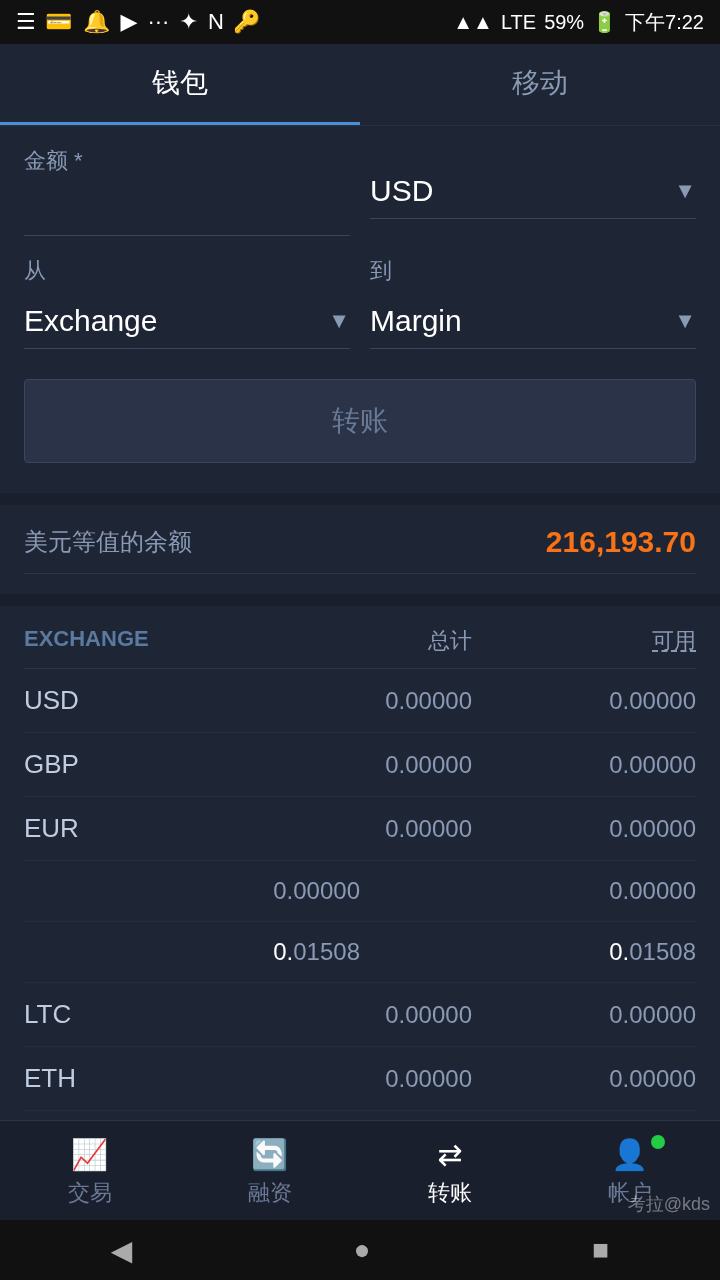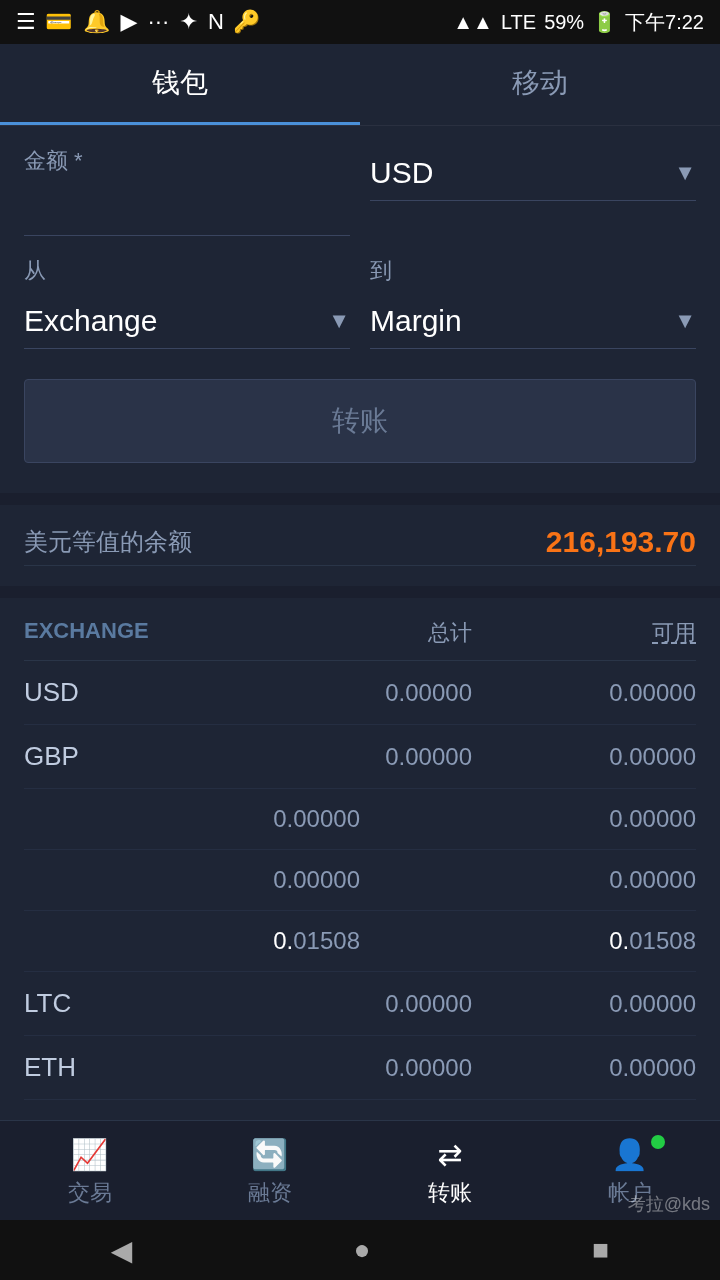--- a/index.html
+++ b/index.html
@@ -52,21 +52,21 @@
     .transfer-form {
       background: #1e2535;
       padding: 20px 24px 30px;
       margin-bottom: 12px;
     }
 
     .form-row {
       display: flex;
       gap: 20px;
       margin-bottom: 20px;
-      align-items: flex-start;
+      align-items: center;
     }
 
     .form-group {
       flex: 1;
     }
 
     .form-label {
       font-size: 22px;
       color: #8a9ab5;
       margin-bottom: 8px;
@@ -119,21 +119,21 @@
     
     .balance-section {
       background: #1e2535;
       padding: 20px 24px;
     }
 
     .balance-header {
       display: flex;
       justify-content: space-between;
       align-items: center;
-      padding-bottom: 6px;
+      padding-bottom: 14px;
       border-bottom: 1px solid #2a3548;
     }
 
     .balance-label {
       font-size: 24px;
       color: #8a9ab5;
     }
 
     .balance-value {
       font-size: 30px;
@@ -366,20 +366,21 @@
         <span class="currency-name">USD</span>
         <span class="currency-total"><span style="color:#8a9ab5">0.</span><span style="color:#8a9ab5">00000</span></span>
         <span class="currency-avail"><span style="color:#8a9ab5">0.</span><span style="color:#8a9ab5">00000</span></span>
       </div>
       <div class="table-row">
         <span class="currency-name">GBP</span>
         <span class="currency-total"><span style="color:#8a9ab5">0.</span><span style="color:#8a9ab5">00000</span></span>
         <span class="currency-avail"><span style="color:#8a9ab5">0.</span><span style="color:#8a9ab5">00000</span></span>
       </div>
       <div class="table-row">
+        <span class="currency-name">EUR</span>
         <span class="currency-total"><span style="color:#8a9ab5">0.</span><span style="color:#8a9ab5">00000</span></span>
         <span class="currency-avail"><span style="color:#8a9ab5">0.</span><span style="color:#8a9ab5">00000</span></span>
       </div>
       <div class="table-row">
         <span class="currency-total"><span style="color:#8a9ab5">0.</span><span style="color:#8a9ab5">00000</span></span>
         <span class="currency-avail"><span style="color:#8a9ab5">0.</span><span style="color:#8a9ab5">00000</span></span>
       </div>
       <div class="table-row">
         <span class="currency-total"><span style="color:#fff">0.</span><span style="color:#8a9ab5">01508</span></span>
         <span class="currency-avail"><span style="color:#fff">0.</span><span style="color:#8a9ab5">01508</span></span>

